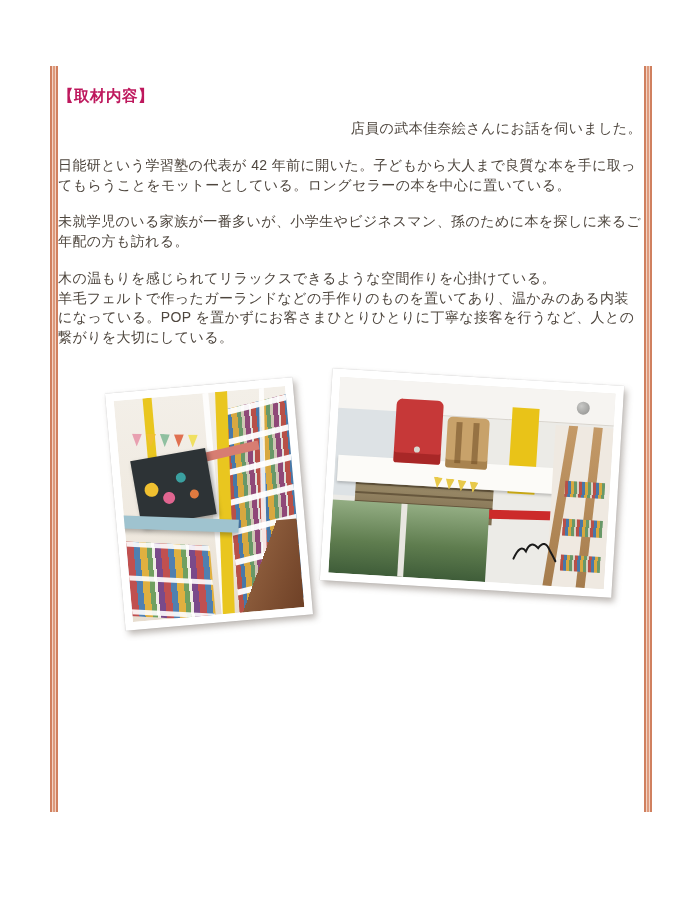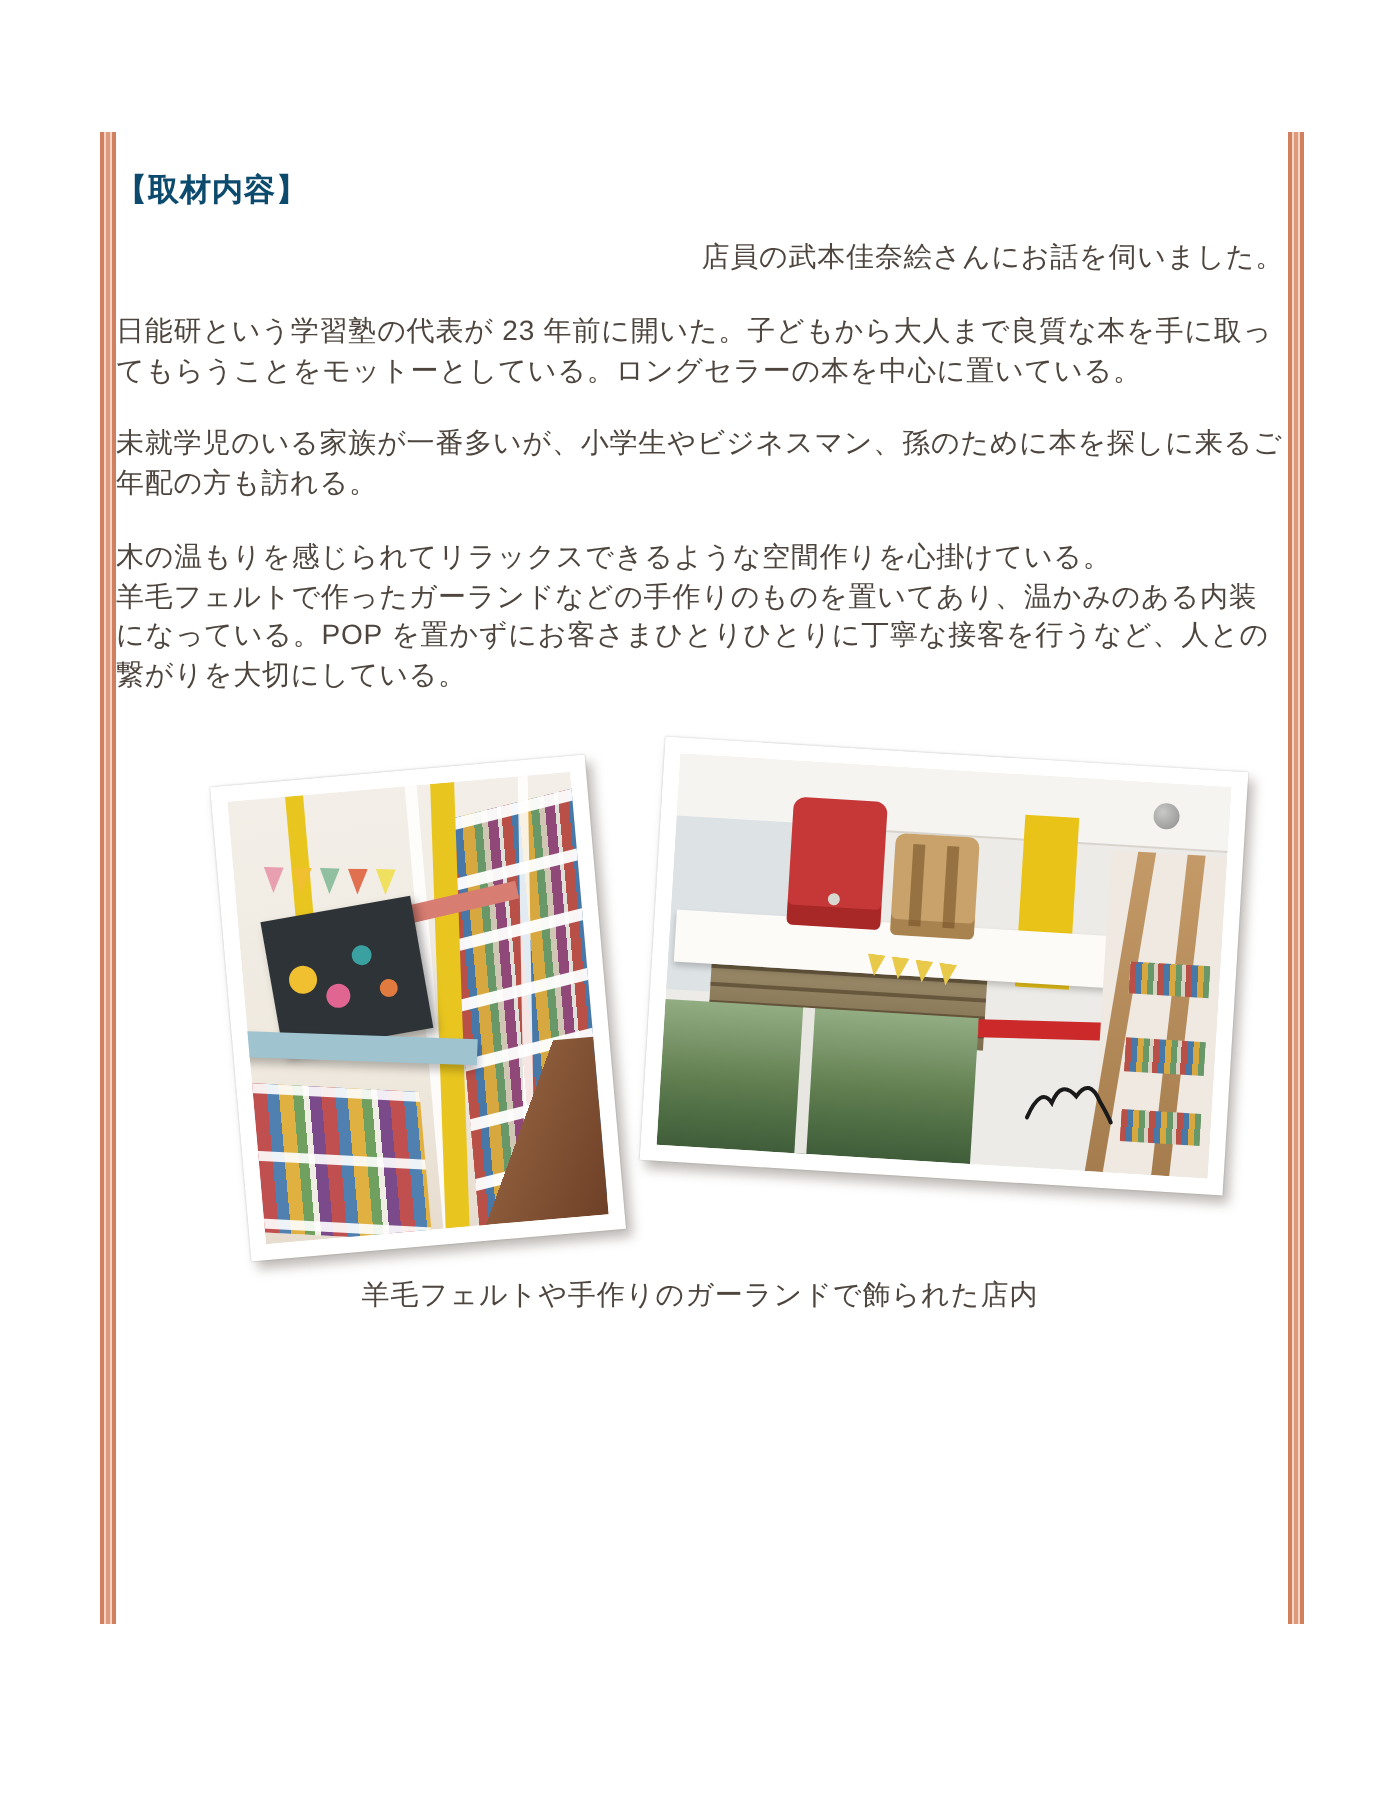--- a/index.html
+++ b/index.html
@@ -18,21 +18,21 @@
     background:linear-gradient(to right,
       #d0805f 0 2px, #f2d3c4 2px 3px, #dd9a7d 3px 5px,
       #f2d3c4 5px 6px, #d0805f 6px 8px);
   }
   .side-border.left  { left:50px; }
   .side-border.right { left:644px; }
 
   .content { position:relative; padding:86px 58px 0 58px; }
 
   .page-title {
-    font-size:15.5px; font-weight:bold; color:#0c4a6e;
+    font-size:15.5px; font-weight:bold; color:#be185d;
     letter-spacing:0.5px; line-height:19px;
   }
   .intro { margin-top:14px; font-size:14px; line-height:19px; letter-spacing:0.4px;text-align:right; }
 
   .qa-section { margin-top:18px; }
   .qa-section.s2 { margin-top:17px; }
   .qa-section.s4 { margin-top:33px; }
   .qa-heading {
     display:inline-block;
     font-size:14px; font-weight:bold; line-height:18px;
@@ -136,21 +136,21 @@
   <div class="side-border left"></div>
   <div class="side-border right"></div>
 
   <div class="content">
 
     <div class="page-title">【取材内容】</div>
 
     <p class="intro">店員の武本佳奈絵さんにお話を伺いました。</p>
 
     <section class="qa-section s1">
-      <p class="qa-body">日能研という学習塾の代表が 23 年前に開いた。子どもから大人まで良質な本を手に取ってもらうことをモットーとしている。ロングセラーの本を中心に置いている。</p>
+      <p class="qa-body">日能研という学習塾の代表が 42 年前に開いた。子どもから大人まで良質な本を手に取ってもらうことをモットーとしている。ロングセラーの本を中心に置いている。</p>
     </section>
 
     <section class="qa-section s2">
       <p class="qa-body">未就学児のいる家族が一番多いが、小学生やビジネスマン、孫のために本を探しに来るご年配の方も訪れる。</p>
     </section>
 
     <section class="qa-section s3">
       <p class="qa-body">木の温もりを感じられてリラックスできるような空間作りを心掛けている。
 羊毛フェルトで作ったガーランドなどの手作りのものを置いてあり、温かみのある内装になっている。POP を置かずにお客さまひとりひとりに丁寧な接客を行うなど、人との繋がりを大切にしている。</p>
     </section>
@@ -219,17 +219,16 @@
             <span class="rp-minibooks m3"></span>
           </div>
           <svg class="rp-doodle" viewBox="0 0 46 30">
             <path d="M2 26 Q8 10 14 18 Q18 6 26 14 Q32 4 38 16 Q42 22 44 26" fill="none" stroke="#1a1a1a" stroke-width="2" stroke-linecap="round"></path>
           </svg>
         </div>
       </figure>
 
     </div>
 
-    <div class="caption">羊毛フェルトや手作りのガーランドで飾られた店内</div>
 
 
   </div>
 </div>
 
 </body></html>

